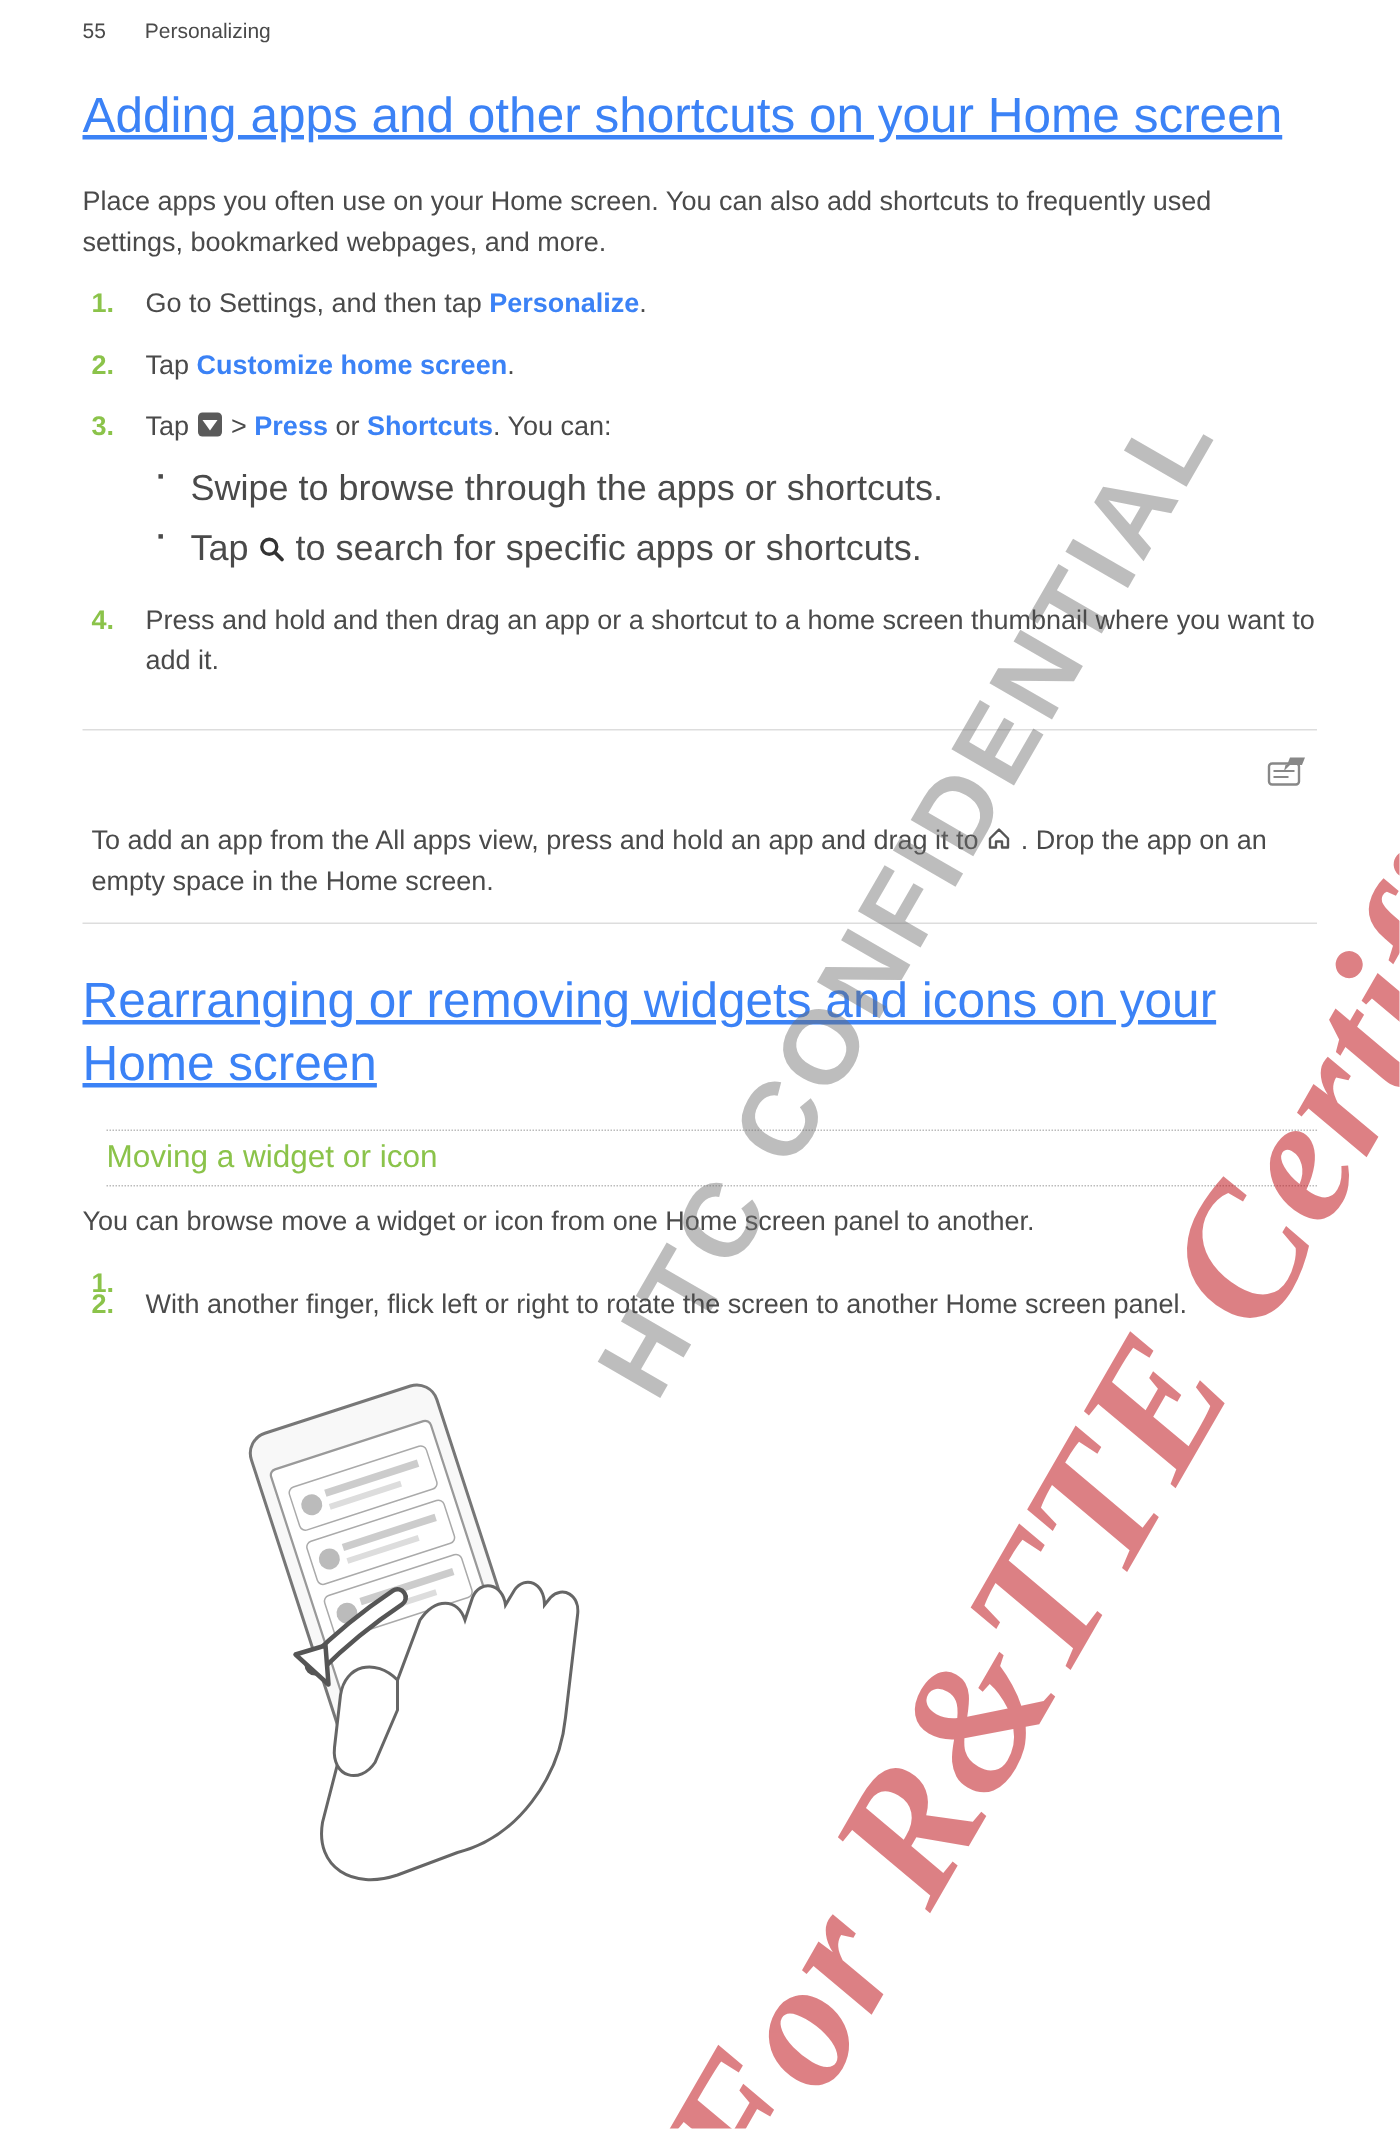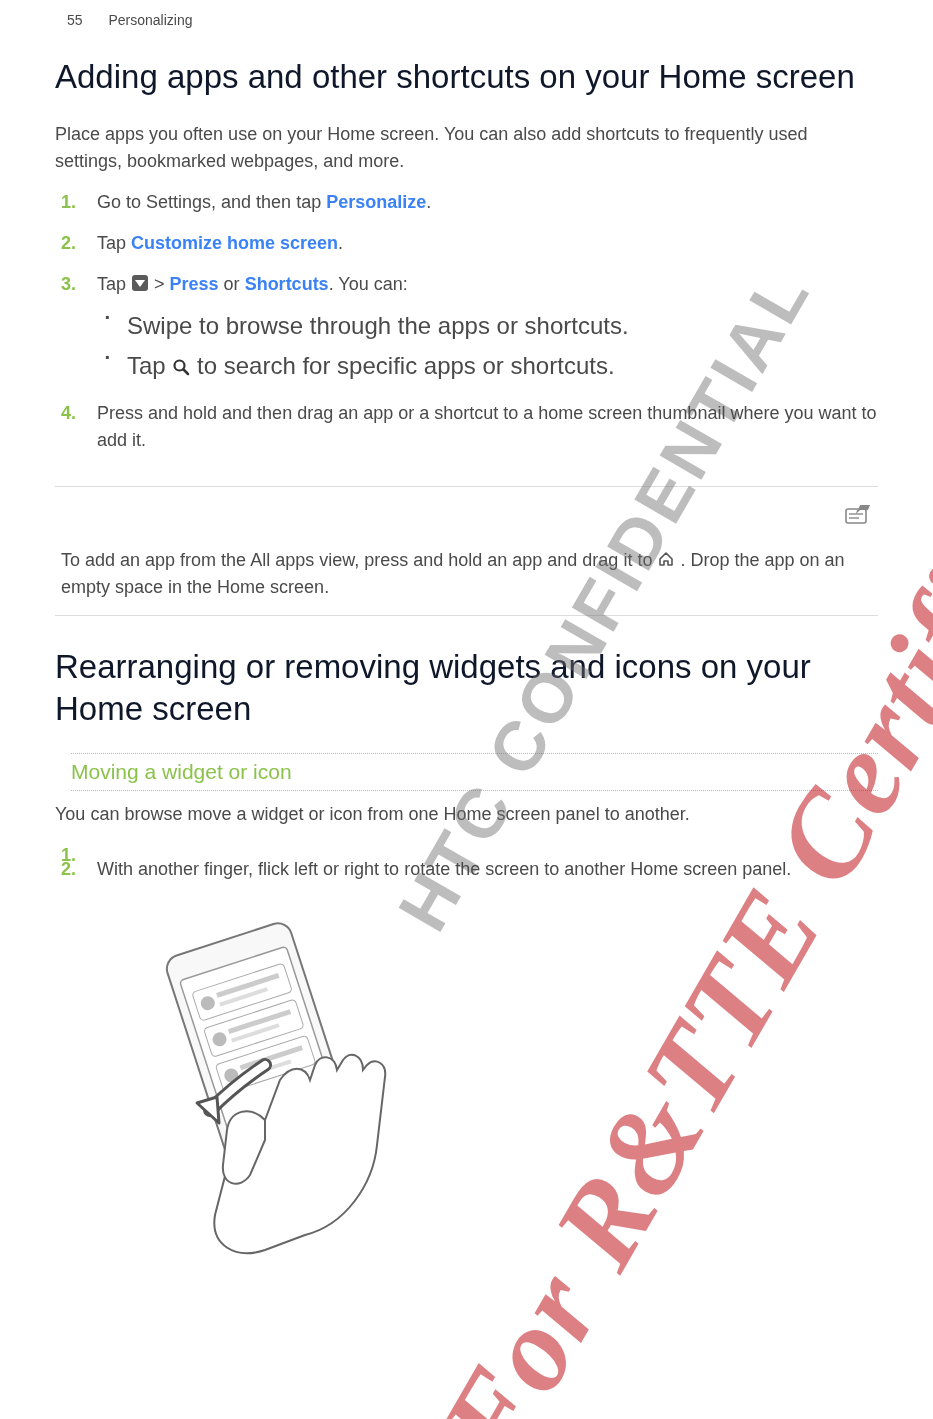--- a/index.html
+++ b/index.html
@@ -15,29 +15,29 @@
     width: 933px;
     min-height: 1419px;
     padding: 12px 55px 40px 55px;
     box-sizing: border-box;
     overflow: hidden;
   }
   .header-line {
     font-size: 14px;
     color: #4a4a4a;
     margin-bottom: 28px;
-    margin-left: 12px;
   }
   .header-line .pgnum { display:inline-block; margin-right: 22px; }
   h1 {
-    color: #0f172a;
+    color: #3b82f6;
     font-weight: 400;
     font-size: 33px;
     line-height: 1.25;
     margin: 0 0 24px 0;
+    text-decoration: underline;
   }
   p { font-size: 18px; line-height: 1.5; margin: 0 0 14px 0; }
   ol.steps {
     list-style: none;
     padding: 0;
     margin: 0 0 18px 0;
   }
   ol.steps > li {
     position: relative;
     padding: 0 0 14px 42px;

